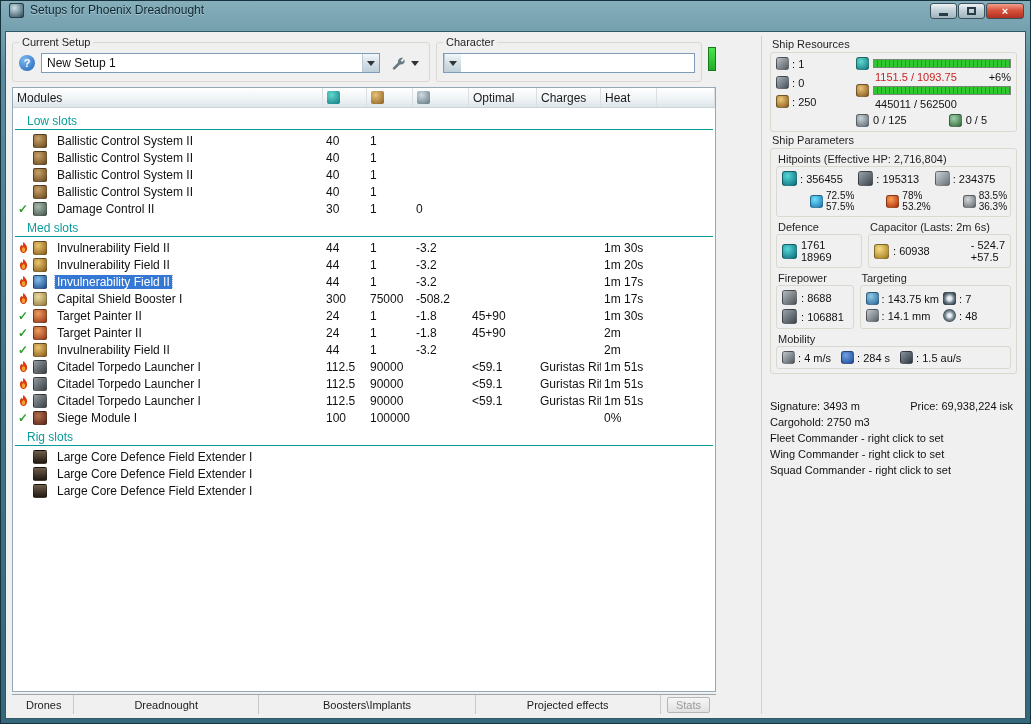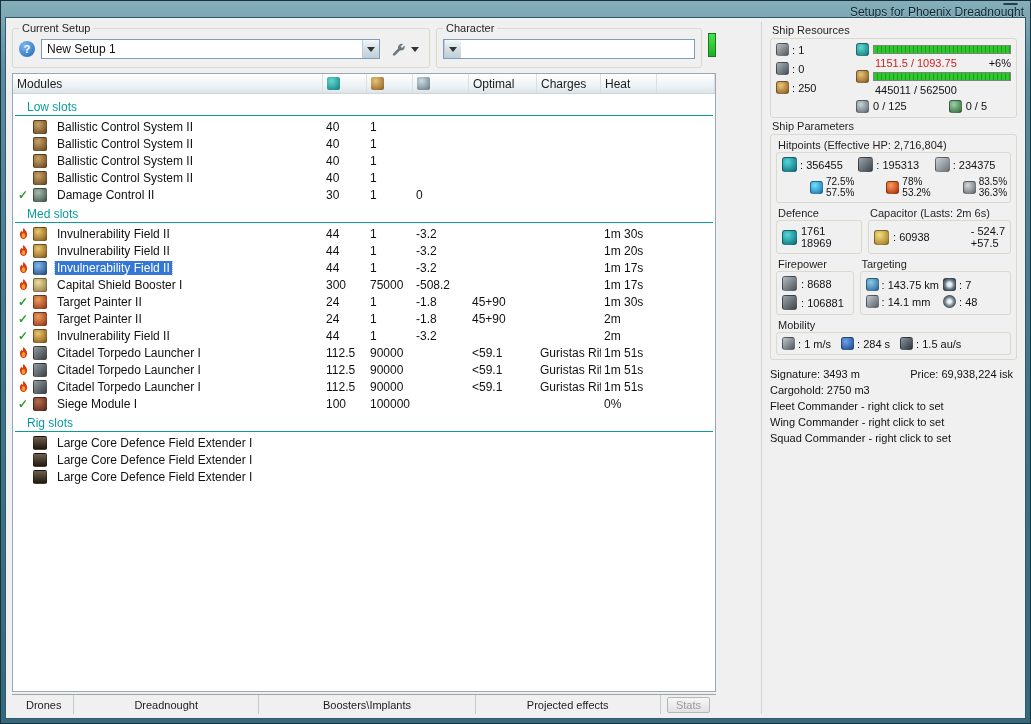--- a/index.html
+++ b/index.html
@@ -1,21 +1,21 @@
 <!DOCTYPE html>
 <html style="--accent-teal: #0a9b9b; --selection-blue: #3577d4; --cpu-over-red: #cc2222; --bar-green: #2ec82e;"><head>
 <meta charset="utf-8">
 <style>
   html,body{margin:0;padding:0;background:#6b6b6b;font-family:"Liberation Sans",sans-serif;}
   *{box-sizing:border-box;}
   .window{position:relative;width:1031px;height:724px;border:1px solid #16323c;
     background:linear-gradient(180deg,#86aebb 0%,#5b8c9d 10%,#3f7487 55%,#35687a 100%);
     display:flex;flex-direction:column;}
   
-  .titlebar{height:16px;display:flex;align-items:flex-end;padding:2px 6px 0 8px;flex-direction:column;}
+  .titlebar{height:30px;display:flex;align-items:flex-start;padding:2px 6px 0 8px;}
   .app-icon{width:15px;height:15px;border-radius:2px;margin-right:6px;
     background:radial-gradient(circle at 35% 30%,#cfe0e8,#5a7684 70%,#2c424c);border:1px solid #23404b;}
   .title-text{font-size:12px;color:#0b2630;text-shadow:0 1px 0 rgba(255,255,255,.35);flex:1;}
   .win-buttons{display:flex;gap:1px;}
   .win-btn{width:27px;height:16px;border:1px solid #3a505a;border-radius:3px;
     background:linear-gradient(#eef3f5,#c2d1d8 45%,#9fb4bd);display:flex;align-items:center;justify-content:center;cursor:pointer;}
   .win-btn.close{width:38px;background:linear-gradient(#f2a08e,#d9533c 45%,#b03021);color:#fff;font-size:11px;font-weight:bold;}
   .glyph-min{width:9px;height:3px;background:#273c45;margin-top:7px;}
   .glyph-max{width:9px;height:8px;border:2px solid #273c45;}
   
@@ -136,21 +136,21 @@
   .def-box{display:flex;align-items:center;gap:4px;flex:1;}
   .stack{display:flex;flex-direction:column;font-size:11px;line-height:12px;}
   .cap-box{display:flex;align-items:center;gap:4px;flex:1;}
   .cap-amount{margin-right:auto;}
   .fp-box{display:flex;flex-direction:column;gap:4px;flex:1;justify-content:center;}
   .fp-row{display:flex;align-items:center;gap:4px;}
   .tgt-box{display:grid;grid-template-columns:1fr 62px;gap:4px 4px;flex:1;align-content:center;}
   .tgt-item{display:flex;align-items:center;gap:3px;white-space:nowrap;}
   .mob-box{display:flex;align-items:center;gap:10px;}
   .mob-item{display:flex;align-items:center;gap:3px;white-space:nowrap;}
-  .info-lines{margin-top:6px;line-height:16px;}
+  .info-lines{margin-top:24px;line-height:16px;}
   .sig-price{display:flex;justify-content:space-between;padding-right:4px;}
 </style>
 </head>
 <body>
 
 <div class="window">
   <div class="titlebar">
     <span class="app-icon"></span>
     <span class="title-text">Setups for Phoenix Dreadnought</span>
     <span class="win-buttons">
@@ -651,21 +651,21 @@
                   <span class="colon">48</span>
                 </span>
             </div>
           </div>
         </div>
 
         <div class="sub-label">Mobility</div>
         <div class="panel-box mob-box">
           <span class="mob-item">
               <span class="pic pic-sm pic-speed"></span>
-              <span class="colon">1 m/s</span>
+              <span class="colon">4 m/s</span>
             </span>
           <span class="mob-item">
               <span class="pic pic-sm pic-agility"></span>
               <span class="colon">284 s</span>
             </span>
           <span class="mob-item">
               <span class="pic pic-sm pic-warp"></span>
               <span class="colon">1.5 au/s</span>
             </span>
         </div>

